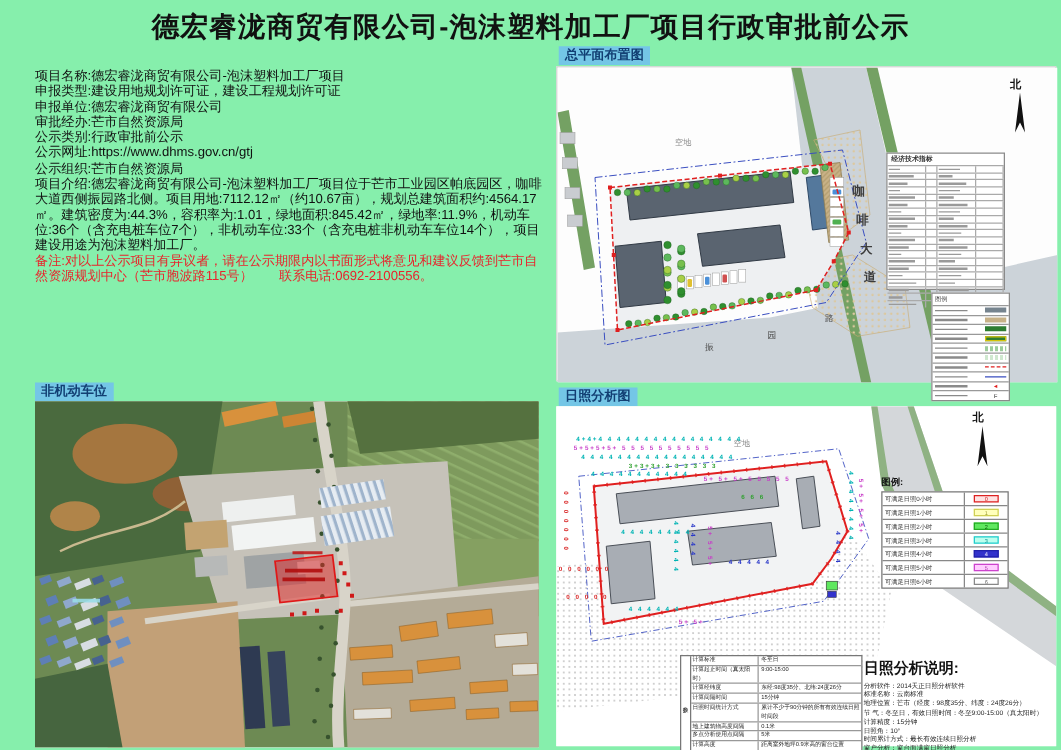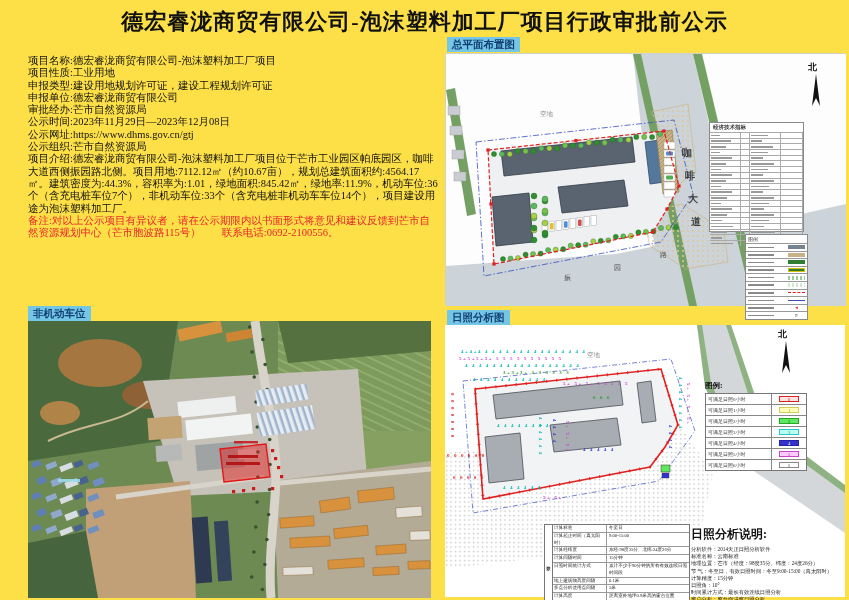--- a/index.html
+++ b/index.html
@@ -1,17 +1,17 @@
 <!DOCTYPE html>
 <html style="--chipbg: #74c6e6; --chiptx: #123f73; --red: #e8242c; --magenta: #e020b0;"><head>
 <meta charset="utf-8">
 <style>
   html,body{margin:0;padding:0;background:#fff;}
-  .page{position:relative;width:849px;height:600px;background:#fde047;overflow:hidden;
-        font-family:Liberation Serif, serif;color:#111;}
+  .page{position:relative;width:849px;height:600px;background:#86efac;overflow:hidden;
+        font-family:Liberation Sans, sans-serif;color:#111;}
   .title{position:absolute;left:0;top:7px;width:100%;text-align:center;
          font-size:22px;font-weight:bold;letter-spacing:1px;}
   .info{position:absolute;left:28px;top:55px;width:412px;font-size:10.5px;line-height:12.3px;}
   .info .remark{color:var(--red);}
   .chip{position:absolute;background:var(--chipbg);color:var(--chiptx);font-weight:bold;
         font-size:10.5px;line-height:13px;padding:1px 5px;}
   .fig{position:absolute;background:#fff;}
   .fig > svg{position:absolute;left:0;top:0;}
   .overlay{position:absolute;}
   
@@ -53,25 +53,24 @@
 </head>
 <body>
 
 <div class="page">
 
   <div class="title">德宏睿泷商贸有限公司-泡沫塑料加工厂项目行政审批前公示</div>
 
   <div class="info">
     <div>
         <div class="info-line">项目名称:德宏睿泷商贸有限公司-泡沫塑料加工厂项目</div>
-        <div class="info-line">项目性质:工业用地</div>
         <div class="info-line">申报类型:建设用地规划许可证，建设工程规划许可证</div>
         <div class="info-line">申报单位:德宏睿泷商贸有限公司</div>
         <div class="info-line">审批经办:芒市自然资源局</div>
-        <div class="info-line">公示时间:2023年11月29日—2023年12月08日</div>
+        <div class="info-line">公示类别:行政审批前公示</div>
         <div class="info-line">公示网址:https://www.dhms.gov.cn/gtj</div>
         <div class="info-line">公示组织:芒市自然资源局</div>
       </div>
     <div class="intro">项目介绍:德宏睿泷商贸有限公司-泡沫塑料加工厂项目位于芒市工业园区帕底园区，咖啡大道西侧振园路北侧。项目用地:7112.12㎡（约10.67亩），规划总建筑面积约:4564.17㎡。建筑密度为:44.3%，容积率为:1.01，绿地面积:845.42㎡，绿地率:11.9%，机动车位:36个（含充电桩车位7个），非机动车位:33个（含充电桩非机动车车位14个），项目建设用途为泡沫塑料加工厂。</div>
     <div class="remark">备注:对以上公示项目有异议者，请在公示期限内以书面形式将意见和建议反馈到芒市自然资源规划中心（芒市胞波路115号）　　联系电话:0692-2100556。</div>
   </div>
 
   <div class="chip" style="left:28px;top:306px;">非机动车位</div>
   <div class="chip" style="left:447px;top:37px;">总平面布置图</div>
   <div class="chip" style="left:447px;top:310px;">日照分析图</div>

